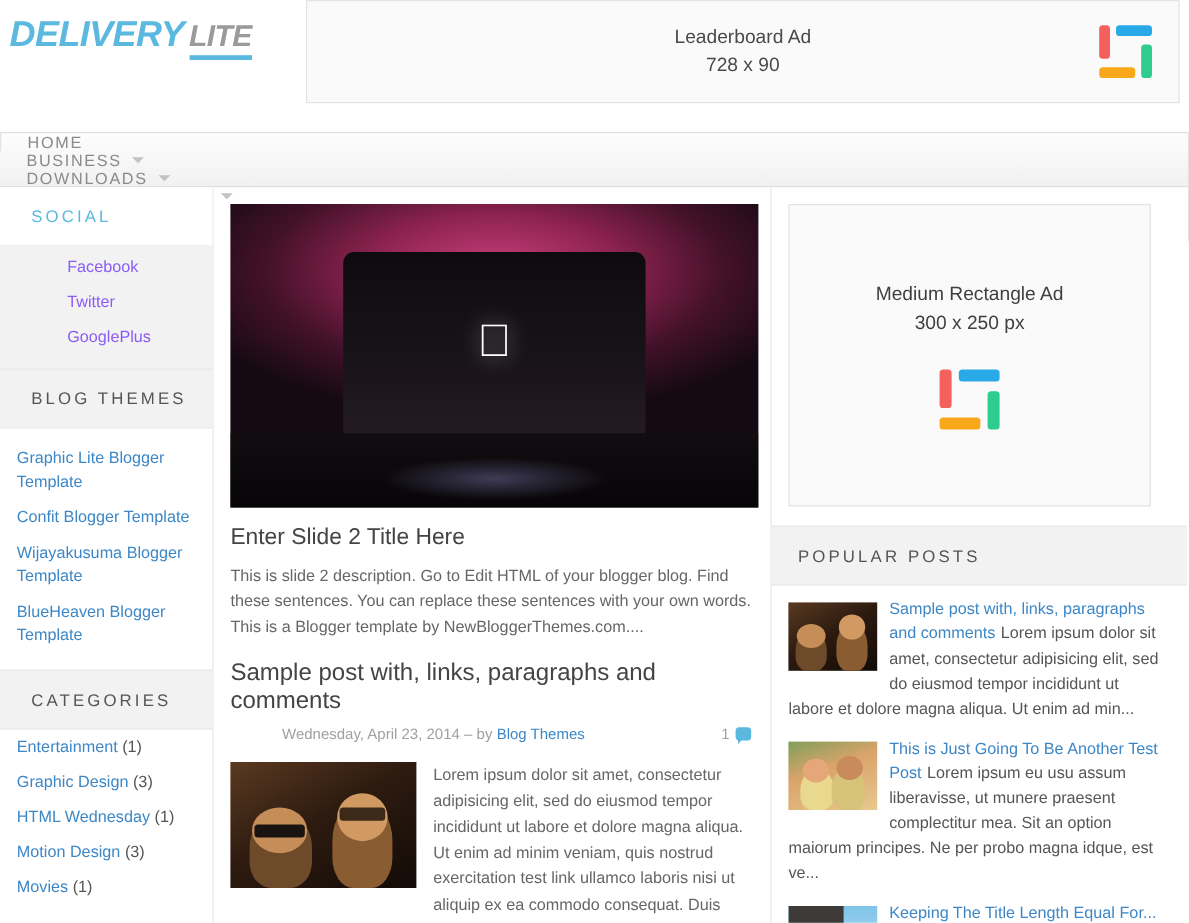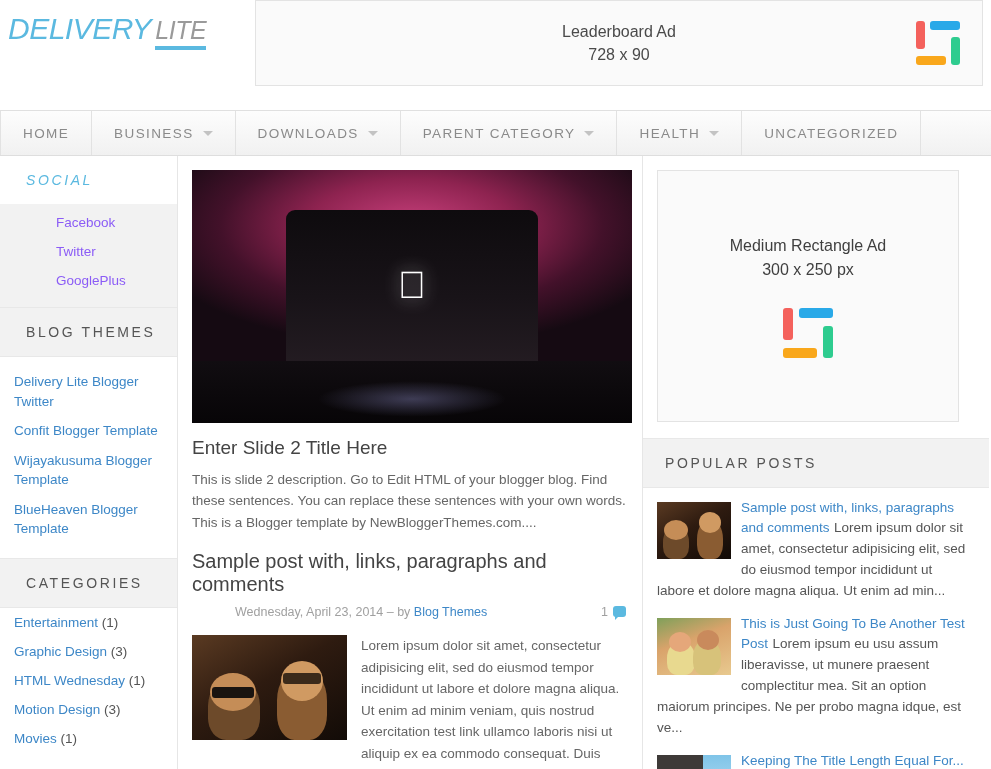--- a/index.html
+++ b/index.html
@@ -7,21 +7,21 @@
     width: 991px; height: 769px;
     background: #ffffff;
     font-family: "Liberation Sans", sans-serif;
     overflow: hidden;
   }
   .page { position: relative; width: 991px; height: 769px; background:#fff; }
 
   
   .header { height: 110px; display: flex; align-items: flex-start; background:#fff; }
   .logo-wrap { width: 255px; padding: 14px 0 0 8px; display:flex; align-items:flex-start; }
-  .logo { font-size: 30px; font-weight: normal; letter-spacing: -0.5px; line-height: 1; white-space: nowrap; }
+  .logo { font-size: 30px; font-weight: bold; letter-spacing: -0.5px; line-height: 1; white-space: nowrap; }
   .logo .d1 { color: #5bb9e0; font-style: italic; }
   .logo .d2 { color: #9a9a9a; font-style: italic; border-bottom: 4px solid #5bb9e0; padding-bottom: 2px; margin-left: 4px; font-size: 25px; }
 
   .leaderboard {
     margin-top: 0;
     width: 728px; height: 86px;
     border: 1px solid #e3e3e3;
     background: #fafafa;
     position: relative;
     display: flex; align-items: center; justify-content: center;
@@ -50,20 +50,21 @@
   .pw50 .bar-green  { right:0; bottom:0; width:10px; height:32px; }
   .pw50 .bar-orange { left:0;  bottom:0; width:34px; height:10px; }
 
   
   .nav {
     height: 46px;
     background: linear-gradient(#fdfdfd, #f1f1f1);
     border-top: 1px solid #e0e0e0;
     border-bottom: 1px solid #dedede;
     display: flex;
+    flex-direction: column;
   }
   .nav-item {
     display: flex; align-items: center; gap: 9px;
     padding: 0 22px;
     border-right: 1px solid #e2e2e2;
     font-size: 13.5px; letter-spacing: 1.4px;
     color: #8a8a8a; text-transform: uppercase;
     white-space: nowrap;
   }
   .nav-item.first { border-left: 1px solid #e2e2e2; }
@@ -78,21 +79,21 @@
 
   
   .body { display: flex; height: 613px; }
 
   
   .left-col { width: 178px; border-right: 1px solid #e6e6e6; background:#fff; }
   .widget-title {
     font-size: 14px; letter-spacing: 2.6px; text-transform: uppercase;
     padding: 16px 0 16px 26px;
   }
-  .wt-social { color: #5bb9e0; background: #fff; font-style: italic; }
+  .wt-social { color: #5bb9e0; background: #fff; }
   .wt-grey { color: #555; background: #f2f2f2; border-top:1px solid #e8e8e8; border-bottom:1px solid #e8e8e8; }
   .social-list { background: #f2f2f2; padding: 4px 0 12px 0; }
   .social-list li { list-style: none; padding: 7px 0 7px 24px; color: #8b5cf6; font-size: 13.5px; margin-left: 32px; }
   .link-list { padding: 10px 0 14px 0; }
   .link-list li { list-style: none; padding: 5px 14px 5px 14px; }
   .link-list a { color: #3d87c7; font-size: 13.5px; text-decoration: none; line-height: 1.45; display:block; }
   .cat-list li { list-style:none; padding: 7px 14px; font-size: 13.5px; }
   .cat-list a { color: #3d87c7; text-decoration:none; }
   .cat-count { color: #555; }
 
@@ -250,21 +251,21 @@
       <div class="widget-title wt-social">SOCIAL</div>
       <ul class="social-list">
         <li>Facebook</li>
         <li>Twitter</li>
         <li>GooglePlus</li>
       </ul>
 
       <div class="widget-title wt-grey">BLOG THEMES</div>
       <ul class="link-list">
         <li>
-            <a href="#">Delivery Lite Blogger Twitter</a>
+            <a href="#">Graphic Lite Blogger Template</a>
           </li>
         <li>
             <a href="#">Confit Blogger Template</a>
           </li>
         <li>
             <a href="#">Wijayakusuma Blogger Template</a>
           </li>
         <li>
             <a href="#">BlueHeaven Blogger Template</a>
           </li>

